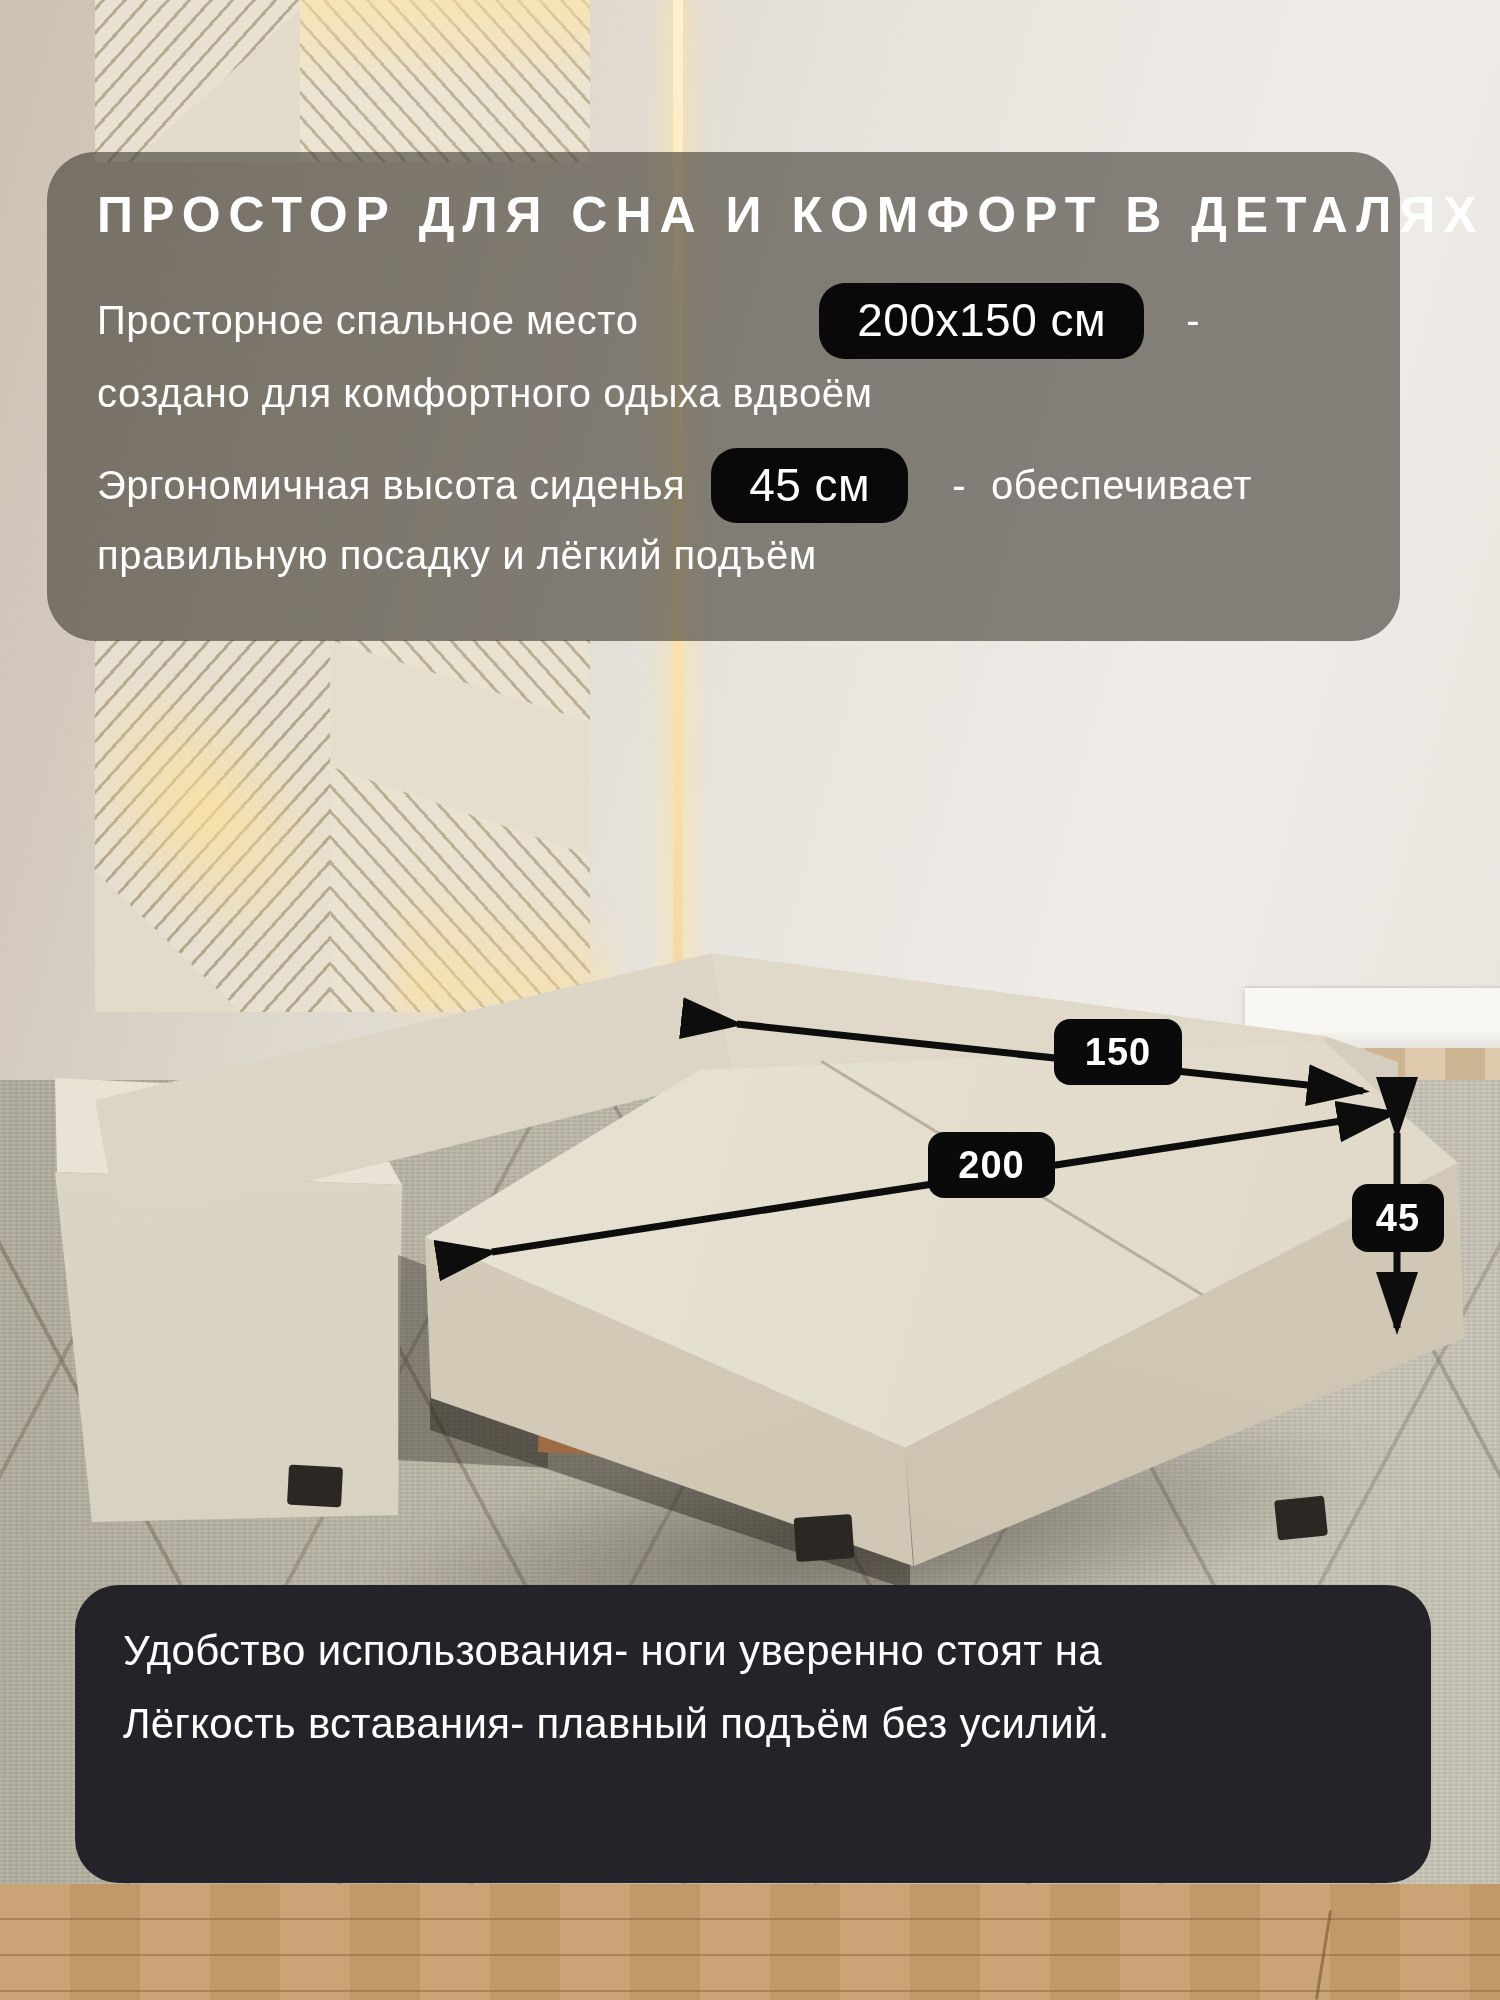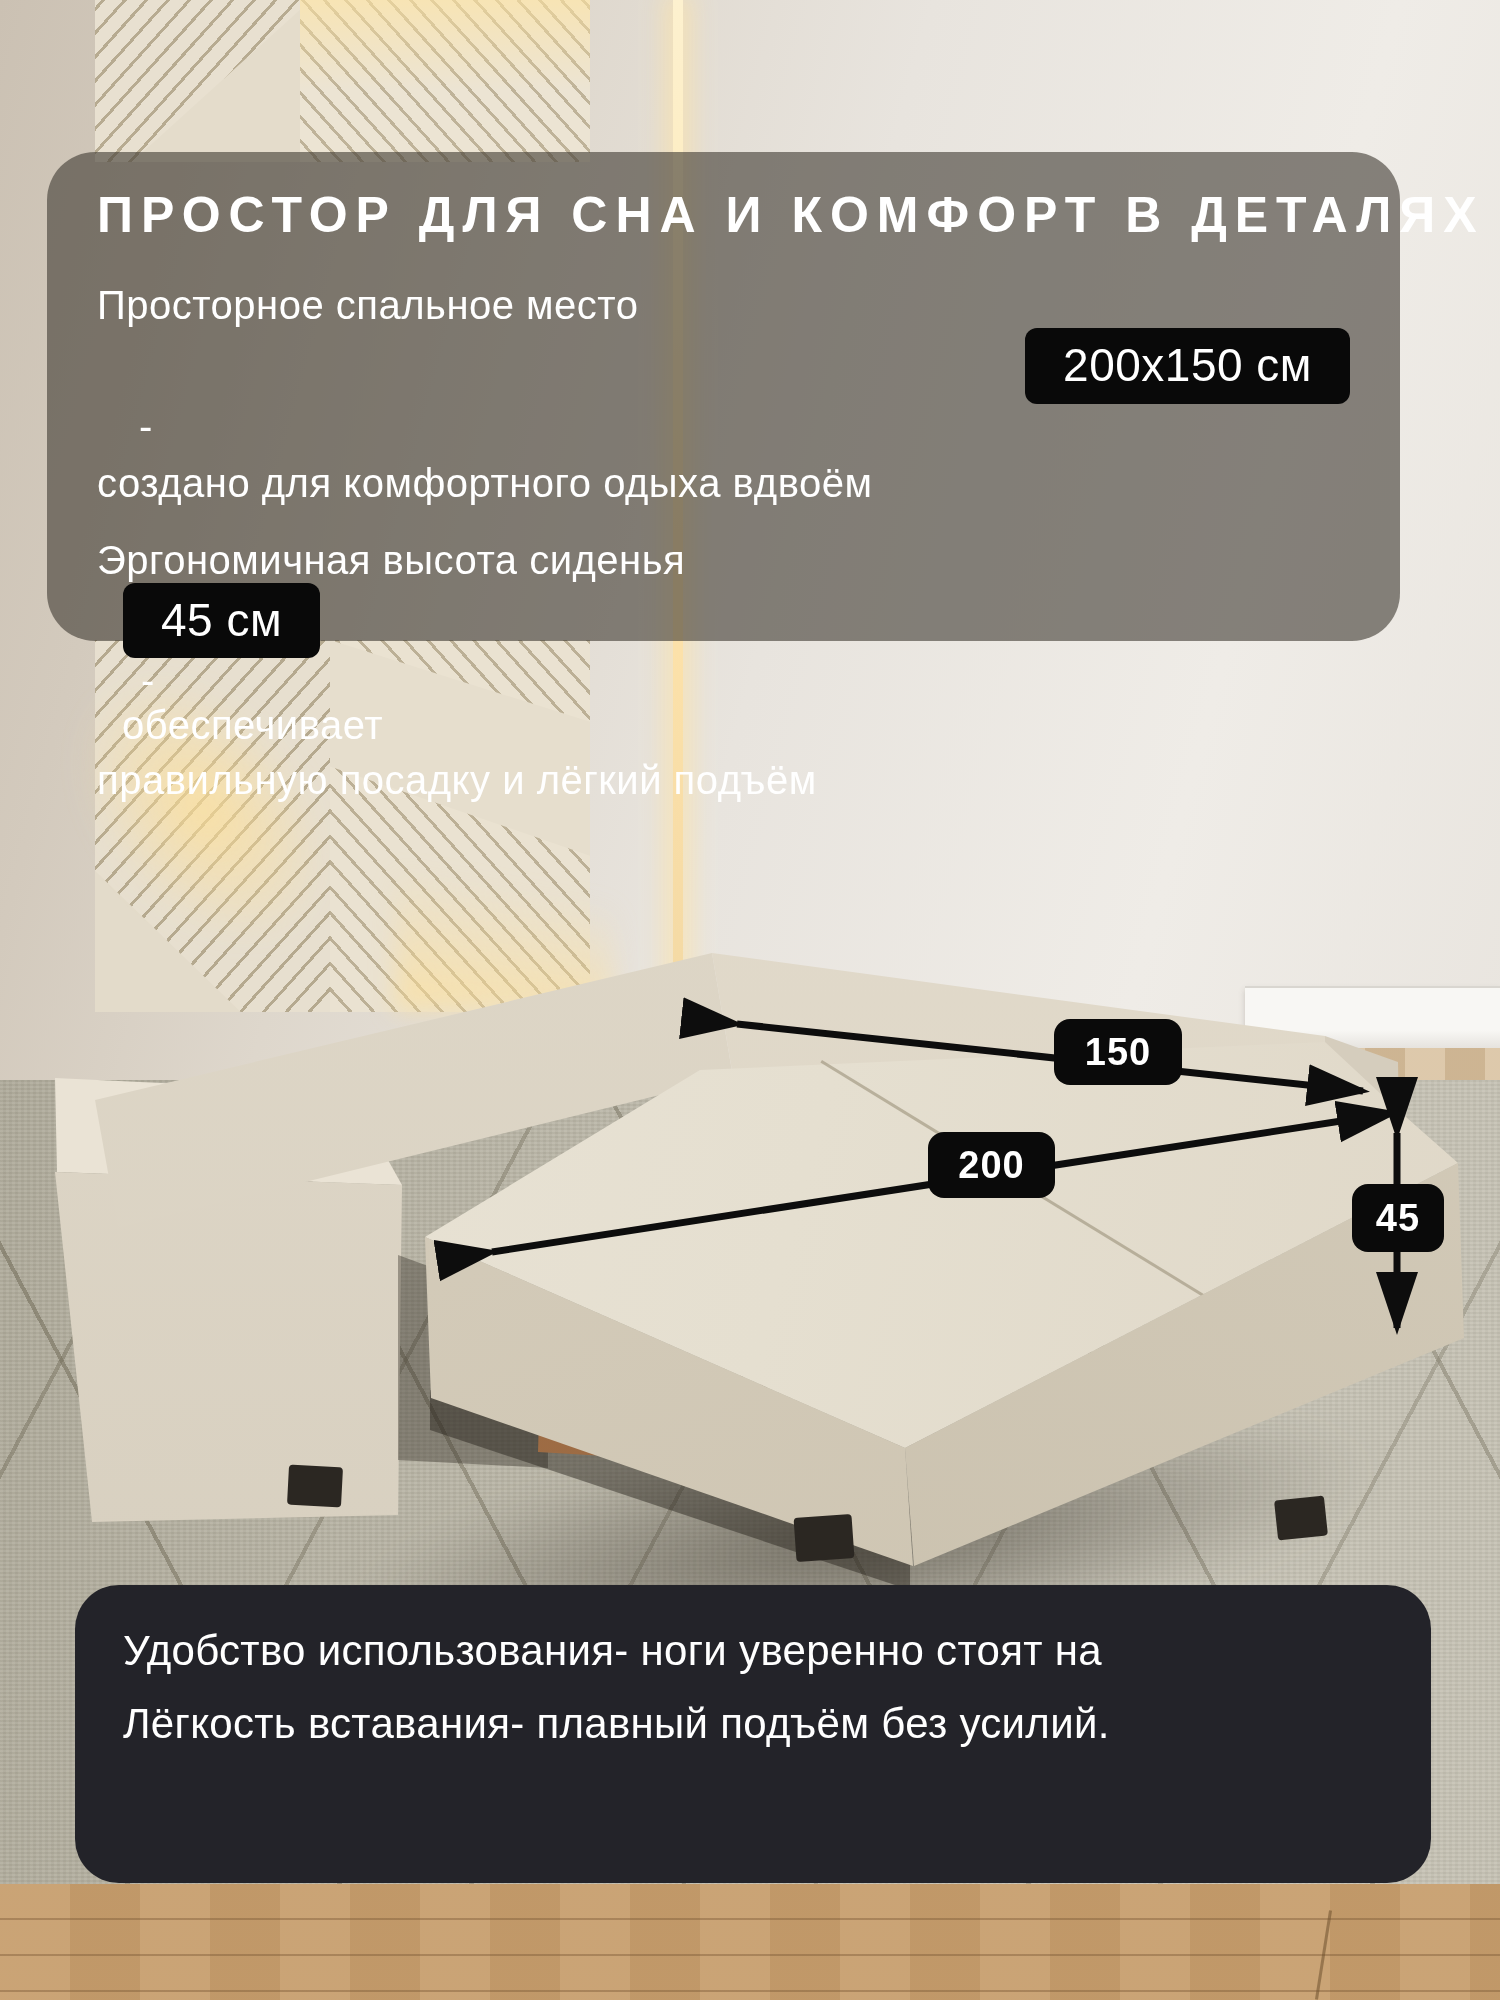--- a/index.html
+++ b/index.html
@@ -103,26 +103,26 @@
     display:flex;align-items:center;justify-content:center;
     font-size:38px;font-weight:700;letter-spacing:1px;}
   .d150{left:1054px;top:1019px;width:128px;height:66px;}
   .d200{left:928px;top:1132px;width:127px;height:66px;}
   .d45 {left:1352px;top:1184px;width:92px;height:68px;}
 
   
   .toppanel{left:47px;top:152px;width:1353px;height:489px;border-radius:48px;
     background:rgba(66,61,54,.62);box-sizing:border-box;padding:36px 50px 0 50px;}
   .tp-title{font-size:50px;font-weight:bold;letter-spacing:8px;white-space:nowrap;line-height:1.1;}
-  .specrow{display:flex;align-items:flex-start;font-size:40px;letter-spacing:.5px;white-space:nowrap;flex-direction:column;}
+  .specrow{display:flex;align-items:center;font-size:40px;letter-spacing:.5px;white-space:nowrap;}
   .r1{margin-top:40px;}
   .r2{margin-top:12px;}
   .r3{margin-top:32px;}
   .r4{margin-top:10px;}
-  .pill{background:#090909;border-radius:12px;padding:9px 38px;font-size:46px;line-height:1.25;}
+  .pill{background:#090909;border-radius:26px;padding:9px 38px;font-size:46px;line-height:1.25;}
   .r1 .pill{margin-left:auto;}
   .r1 .dash{margin:0 150px 0 42px;}
   .r3 .pill{margin-left:26px;}
   .r3 .dash{margin-left:44px;}
   .r3 .tail{margin-left:25px;}
 
   
   .bottompanel{left:75px;top:1585px;width:1356px;height:298px;border-radius:44px;
     background:#232329;box-sizing:border-box;padding:42px 40px 0 48px;
     font-size:42px;letter-spacing:.3px;}

